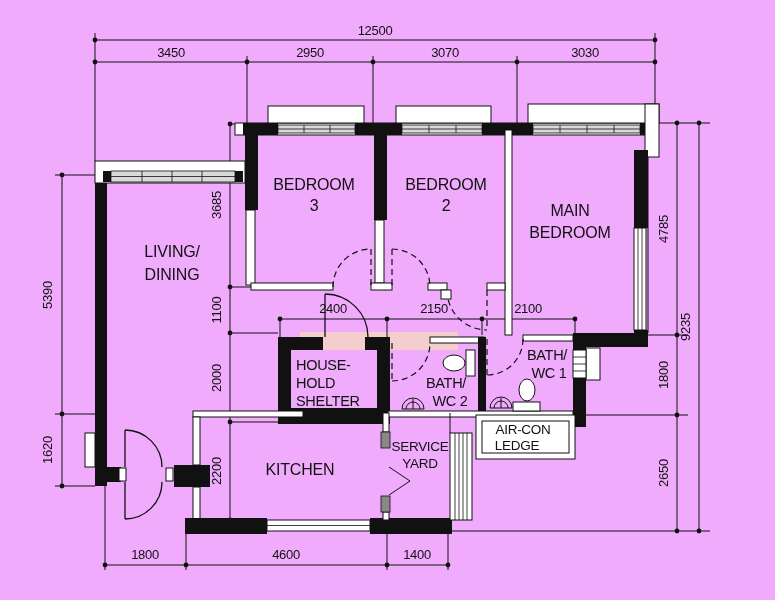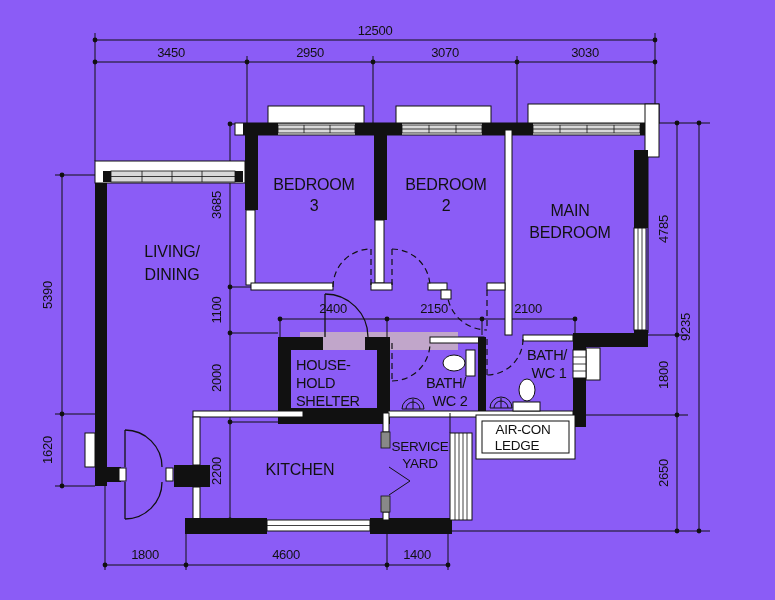--- a/index.html
+++ b/index.html
@@ -1,16 +1,16 @@
 <!DOCTYPE html>
 <html><head>
 <meta charset="utf-8">
 <style>
   html,body{margin:0;padding:0;background:#ffffff;}
-  .stage{width:775px;height:600px;background:#8b5cf6;position:relative;font-family:"Liberation Sans",sans-serif;}
+  .stage{width:775px;height:600px;background:#f0abfc;position:relative;font-family:"Liberation Sans",sans-serif;}
   svg{display:block;}
   .wall{fill:#111;stroke:none;}
   .thin{fill:#fff;stroke:#111;stroke-width:1;}
   .ln{stroke:#111;stroke-width:1;fill:none;}
   .arc{stroke:#111;stroke-width:1.3;fill:none;}
   .dash{stroke:#111;stroke-width:1.2;fill:none;stroke-dasharray:6 4;}
   .win{fill:#d9d9d9;stroke:#111;stroke-width:0.8;}
   .winln{stroke:#111;stroke-width:0.8;fill:none;}
   .dot{fill:#111;}
   .dim{stroke:#111;stroke-width:1;fill:none;}

